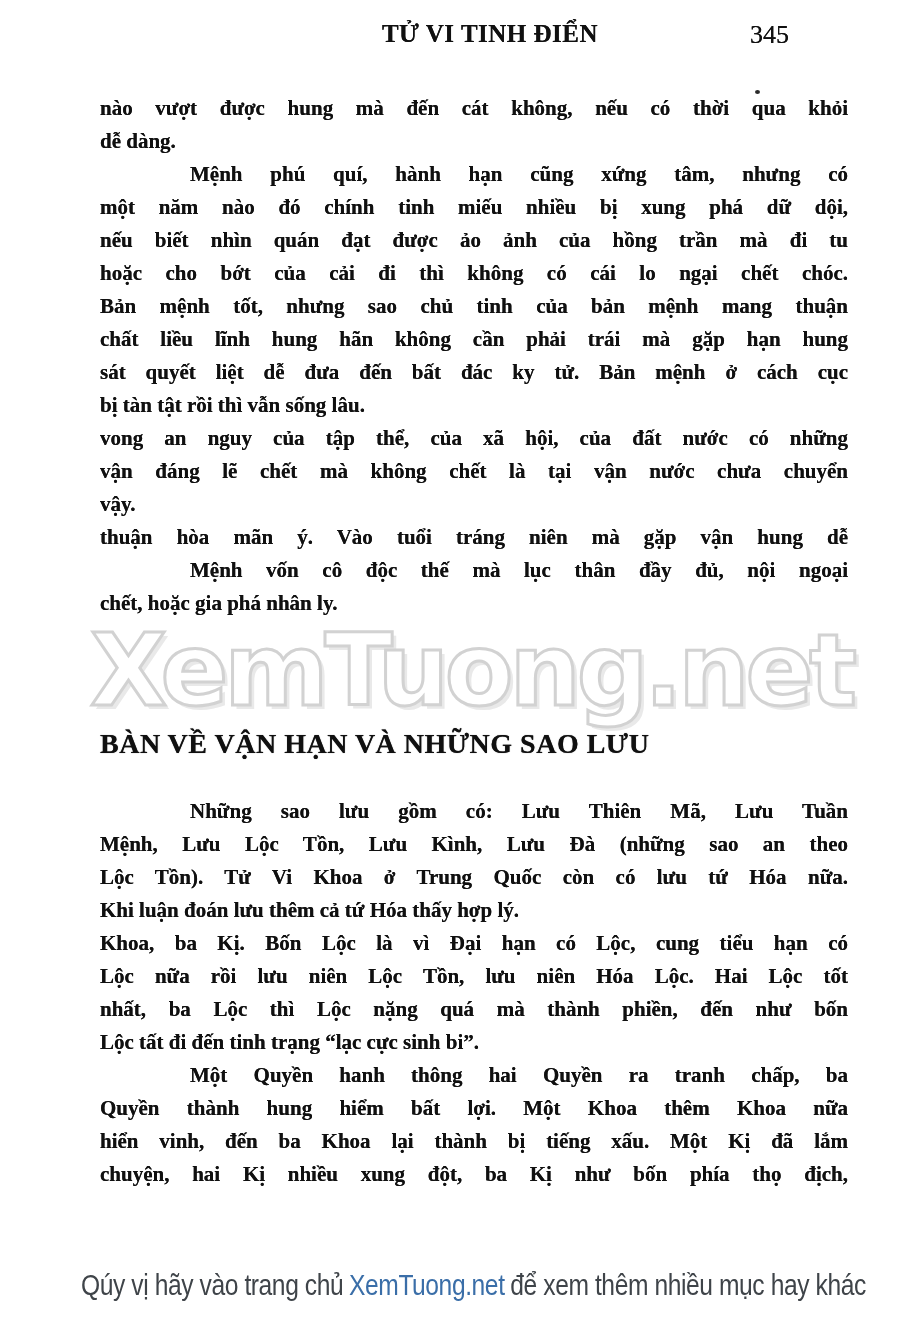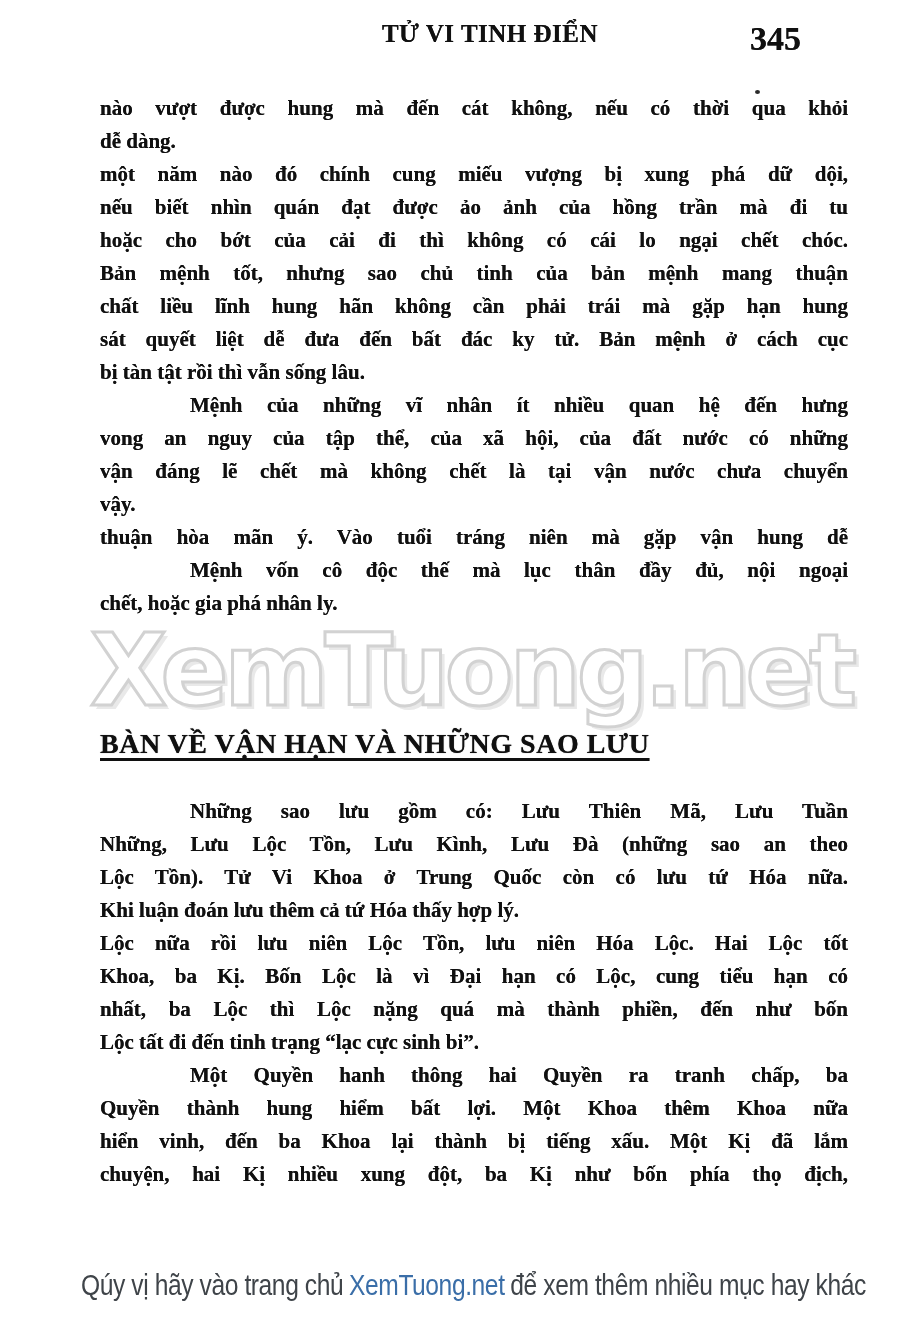--- a/index.html
+++ b/index.html
@@ -8,21 +8,21 @@
     background:#ffffff; color:#101010;
     font-family:"Liberation Serif","DejaVu Serif",serif;
   }
   .running-title {
     position:absolute; top:20px; left:80px; width:820px; text-align:center;
     font-weight:700; font-size:25px; letter-spacing:0.5px;
     text-shadow:0 0 0.6px rgba(0,0,0,0.85);
   }
   .page-number {
     position:absolute; top:20px; left:750px;
-    font-weight:700; font-size:34px;
+    font-weight:400; font-size:26px;
     text-shadow:0 0 0.6px rgba(0,0,0,0.85);
   }
   .watermark {
     position:absolute; top:612px; left:90px; width:770px; z-index:1;
     font-family:"DejaVu Sans","Liberation Sans",sans-serif;
     font-weight:700; font-size:100px; letter-spacing:-4px; white-space:nowrap;
     color:#ffffff;
     -webkit-text-stroke:3px #d2d2d2;
     text-shadow:4px 4px 0 #e9e9e9;
     user-select:none;
@@ -36,21 +36,21 @@
   .block-b { top:795px; }
   .line {
     height:33px; line-height:33px; overflow:hidden;
     text-align:justify;
   }
   .line.just { text-align-last:justify; }
   .line.indent { text-indent:90px; }
   .section-heading {
     position:absolute; left:100px; top:728px; z-index:2; margin:0;
     font-size:28px; font-weight:700; letter-spacing:0.5px; white-space:nowrap;
-    text-decoration:underline; text-decoration-thickness:3px; text-underline-offset:5px;
+    text-decoration-thickness:3px; text-underline-offset:5px;
     text-shadow:0 0 0.7px rgba(0,0,0,0.85);
   }
   .footer {
     position:absolute; top:1268px; left:0; width:900px; text-align:center; z-index:2;
     font-family:"Liberation Sans","DejaVu Sans",sans-serif;
     font-size:30px; font-weight:400; color:#3f4449; white-space:nowrap;
     transform:scaleX(0.82); transform-origin:450px 0;
     letter-spacing:-0.5px;
   }
   .footer-link { color:#3a6ea8; text-decoration:none; margin:0 7px; cursor:pointer; }
@@ -67,45 +67,45 @@
   <div class="running-title">TỬ VI TINH ĐIỂN</div>
   <div class="page-number">345</div>
 
   <div class="watermark">XemTuong.net</div>
 
   <div class="artifact-dot"></div>
 
   <div class="text-block block-a" id="block-a">
       <div class="line just">nào vượt được hung mà đến cát không, nếu có thời qua khỏi</div>
       <div class="line">dễ dàng.</div>
-      <div class="line just">một năm nào đó chính cung miếu vượng bị xung phá dữ dội,</div>
+      <div class="line indent just">Mệnh phú quí, hành hạn cũng xứng tâm, nhưng có</div>
+      <div class="line just">một năm nào đó chính tinh miếu nhiều bị xung phá dữ dội,</div>
       <div class="line just">nếu biết nhìn quán đạt được ảo ảnh của hồng trần mà đi tu</div>
       <div class="line just">hoặc cho bớt của cải đi thì không có cái lo ngại chết chóc.</div>
       <div class="line just">Bản mệnh tốt, nhưng sao chủ tinh của bản mệnh mang thuận</div>
       <div class="line just">chất liều lĩnh hung hãn không cần phải trái mà gặp hạn hung</div>
       <div class="line just">sát quyết liệt dễ đưa đến bất đác ky tử. Bản mệnh ở cách cục</div>
       <div class="line">bị tàn tật rồi thì vẫn sống lâu.</div>
-      <div class="line indent just">Mệnh của những vĩ nhân ít nhiều quan hệ đến hưng</div>
       <div class="line just">vong an nguy của tập thể, của xã hội, của đất nước có những</div>
       <div class="line just">vận đáng lẽ chết mà không chết là tại vận nước chưa chuyển</div>
       <div class="line">vậy.</div>
       <div class="line just">thuận hòa mãn ý. Vào tuổi tráng niên mà gặp vận hung dễ</div>
       <div class="line indent just">Mệnh vốn cô độc thế mà lục thân đầy đủ, nội ngoại</div>
       <div class="line">chết, hoặc gia phá nhân ly.</div>
     </div>
 
   <h2 class="section-heading">BÀN VỀ VẬN HẠN VÀ NHỮNG SAO LƯU</h2>
 
   <div class="text-block block-b" id="block-b">
       <div class="line indent just">Những sao lưu gồm có: Lưu Thiên Mã, Lưu Tuần</div>
-      <div class="line just">Những, Lưu Lộc Tồn, Lưu Kình, Lưu Đà (những sao an theo</div>
+      <div class="line just">Mệnh, Lưu Lộc Tồn, Lưu Kình, Lưu Đà (những sao an theo</div>
       <div class="line just">Lộc Tồn). Tử Vi Khoa ở Trung Quốc còn có lưu tứ Hóa nữa.</div>
       <div class="line">Khi luận đoán lưu thêm cả tứ Hóa thấy hợp lý.</div>
+      <div class="line just">Khoa, ba Kị. Bốn Lộc là vì Đại hạn có Lộc, cung tiểu hạn có</div>
       <div class="line just">Lộc nữa rồi lưu niên Lộc Tồn, lưu niên Hóa Lộc. Hai Lộc tốt</div>
-      <div class="line just">Khoa, ba Kị. Bốn Lộc là vì Đại hạn có Lộc, cung tiểu hạn có</div>
       <div class="line just">nhất, ba Lộc thì Lộc nặng quá mà thành phiền, đến như bốn</div>
       <div class="line">Lộc tất đi đến tinh trạng “lạc cực sinh bi”.</div>
       <div class="line indent just">Một Quyền hanh thông hai Quyền ra tranh chấp, ba</div>
       <div class="line just">Quyền thành hung hiểm bất lợi. Một Khoa thêm Khoa nữa</div>
       <div class="line just">hiển vinh, đến ba Khoa lại thành bị tiếng xấu. Một Kị đã lắm</div>
       <div class="line just">chuyện, hai Kị nhiều xung đột, ba Kị như bốn phía thọ địch,</div>
     </div>
 
   <div class="footer" style="color: rgb(63, 68, 73);"><span>Qúy vị hãy vào trang chủ</span><a class="footer-link" style="color: rgb(58, 110, 168);">XemTuong.net</a><span>để xem thêm nhiều mục hay khác</span></div>
 

